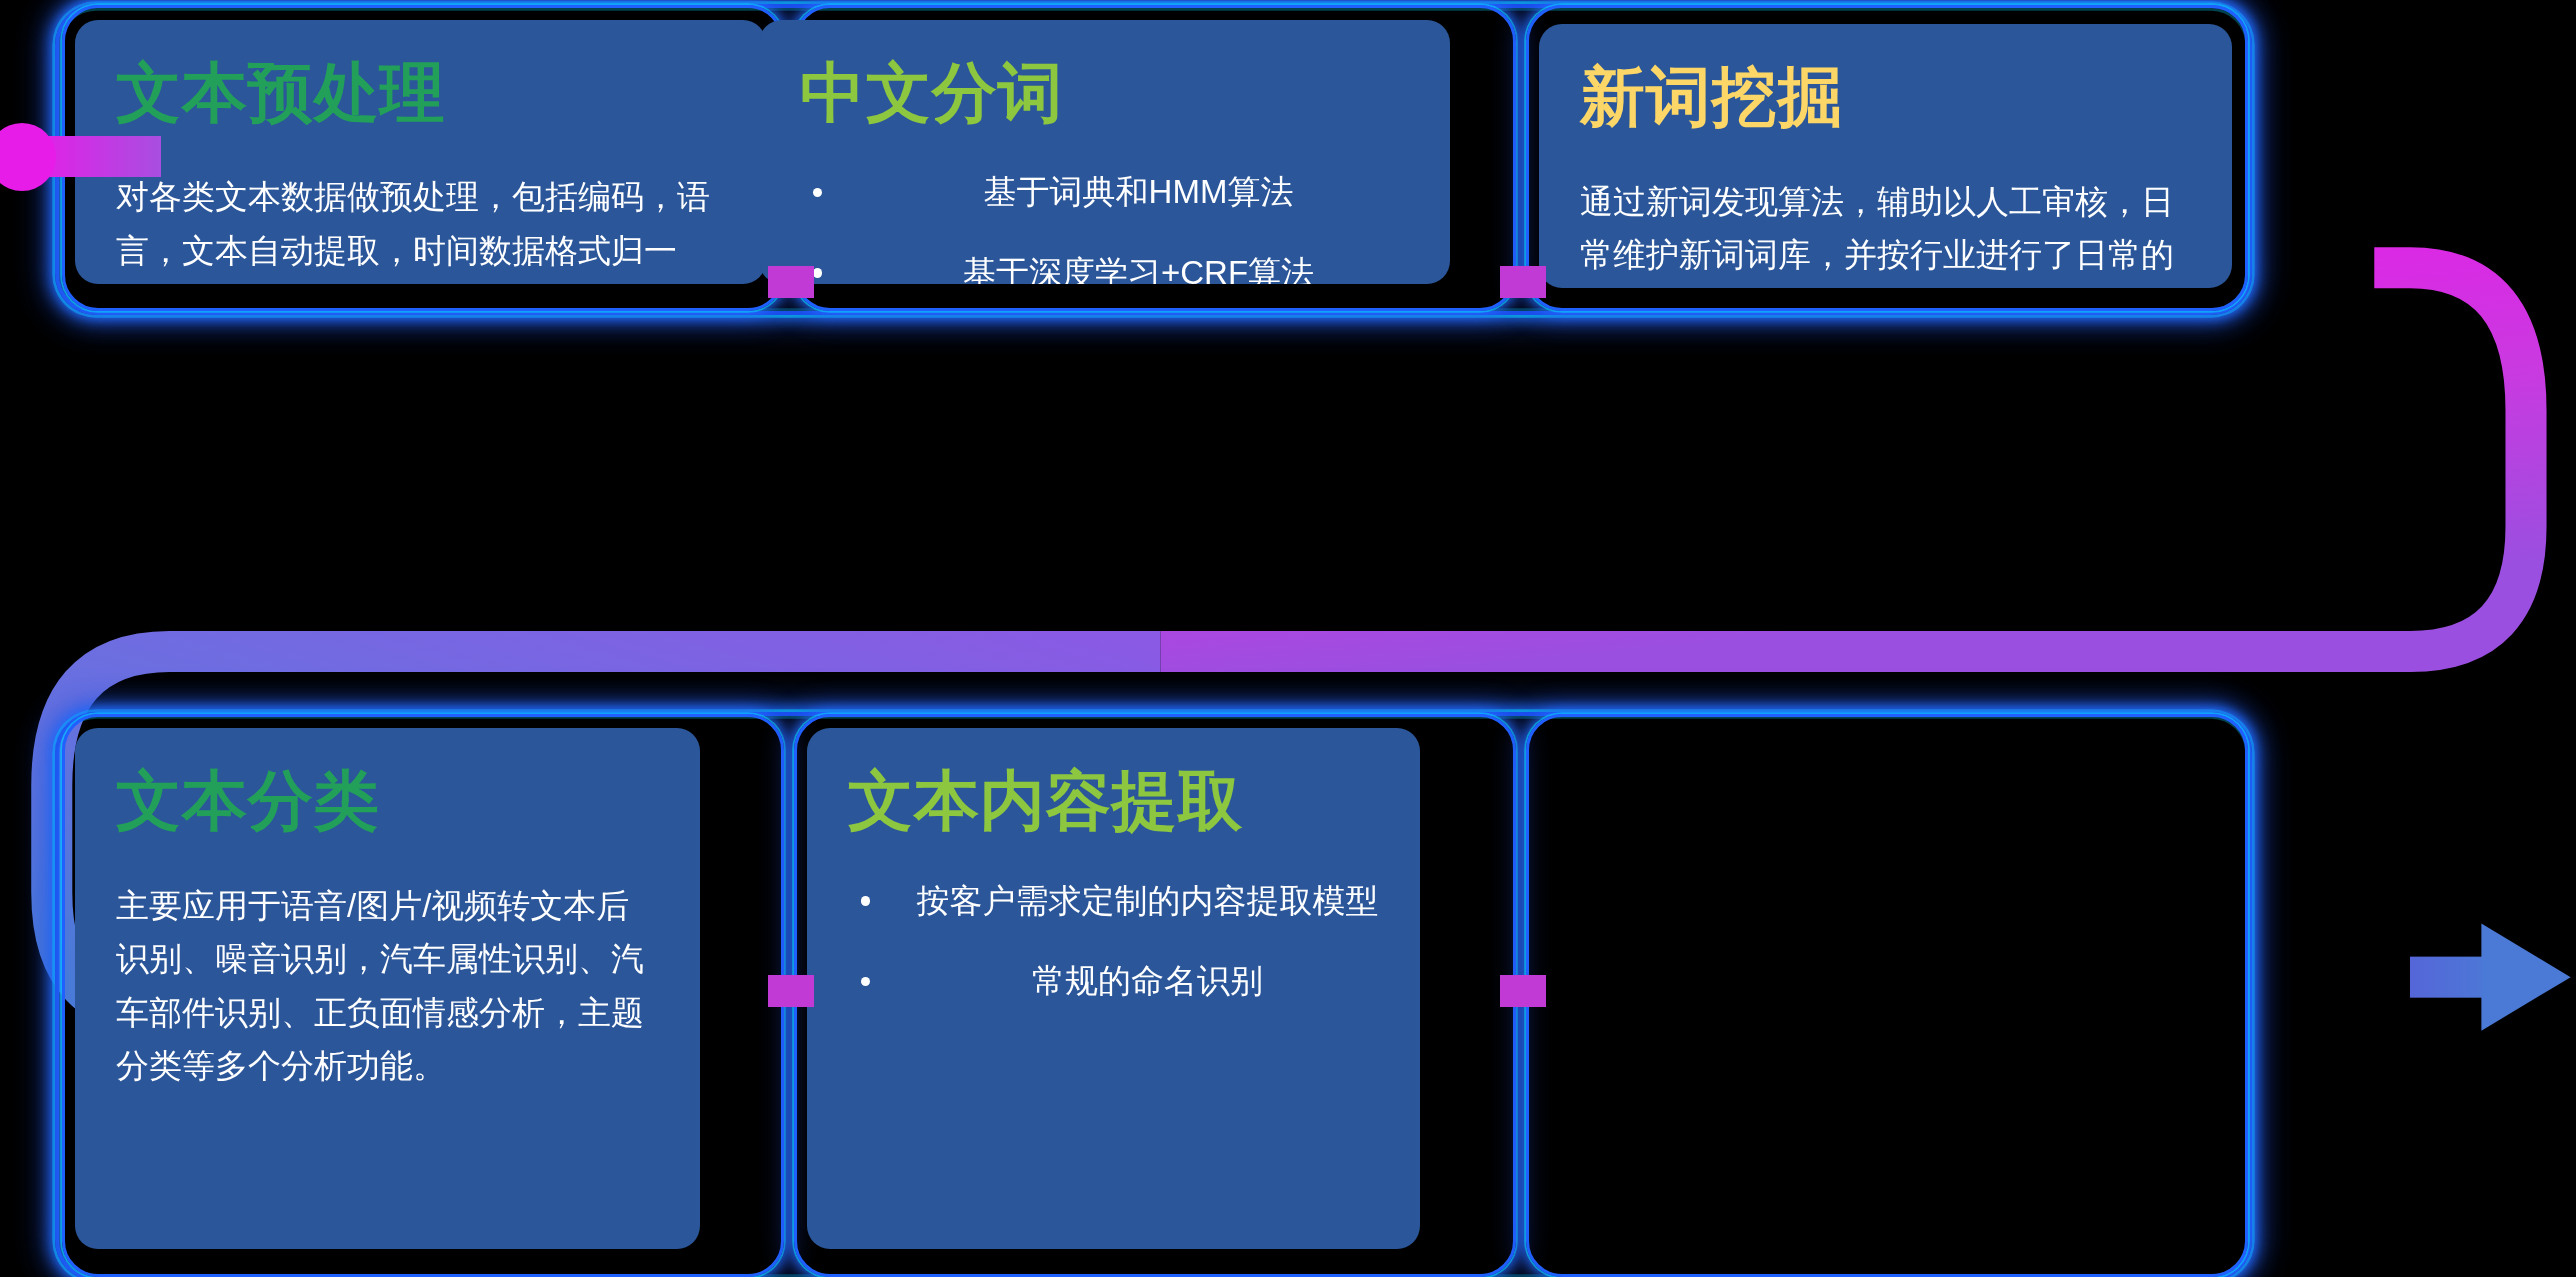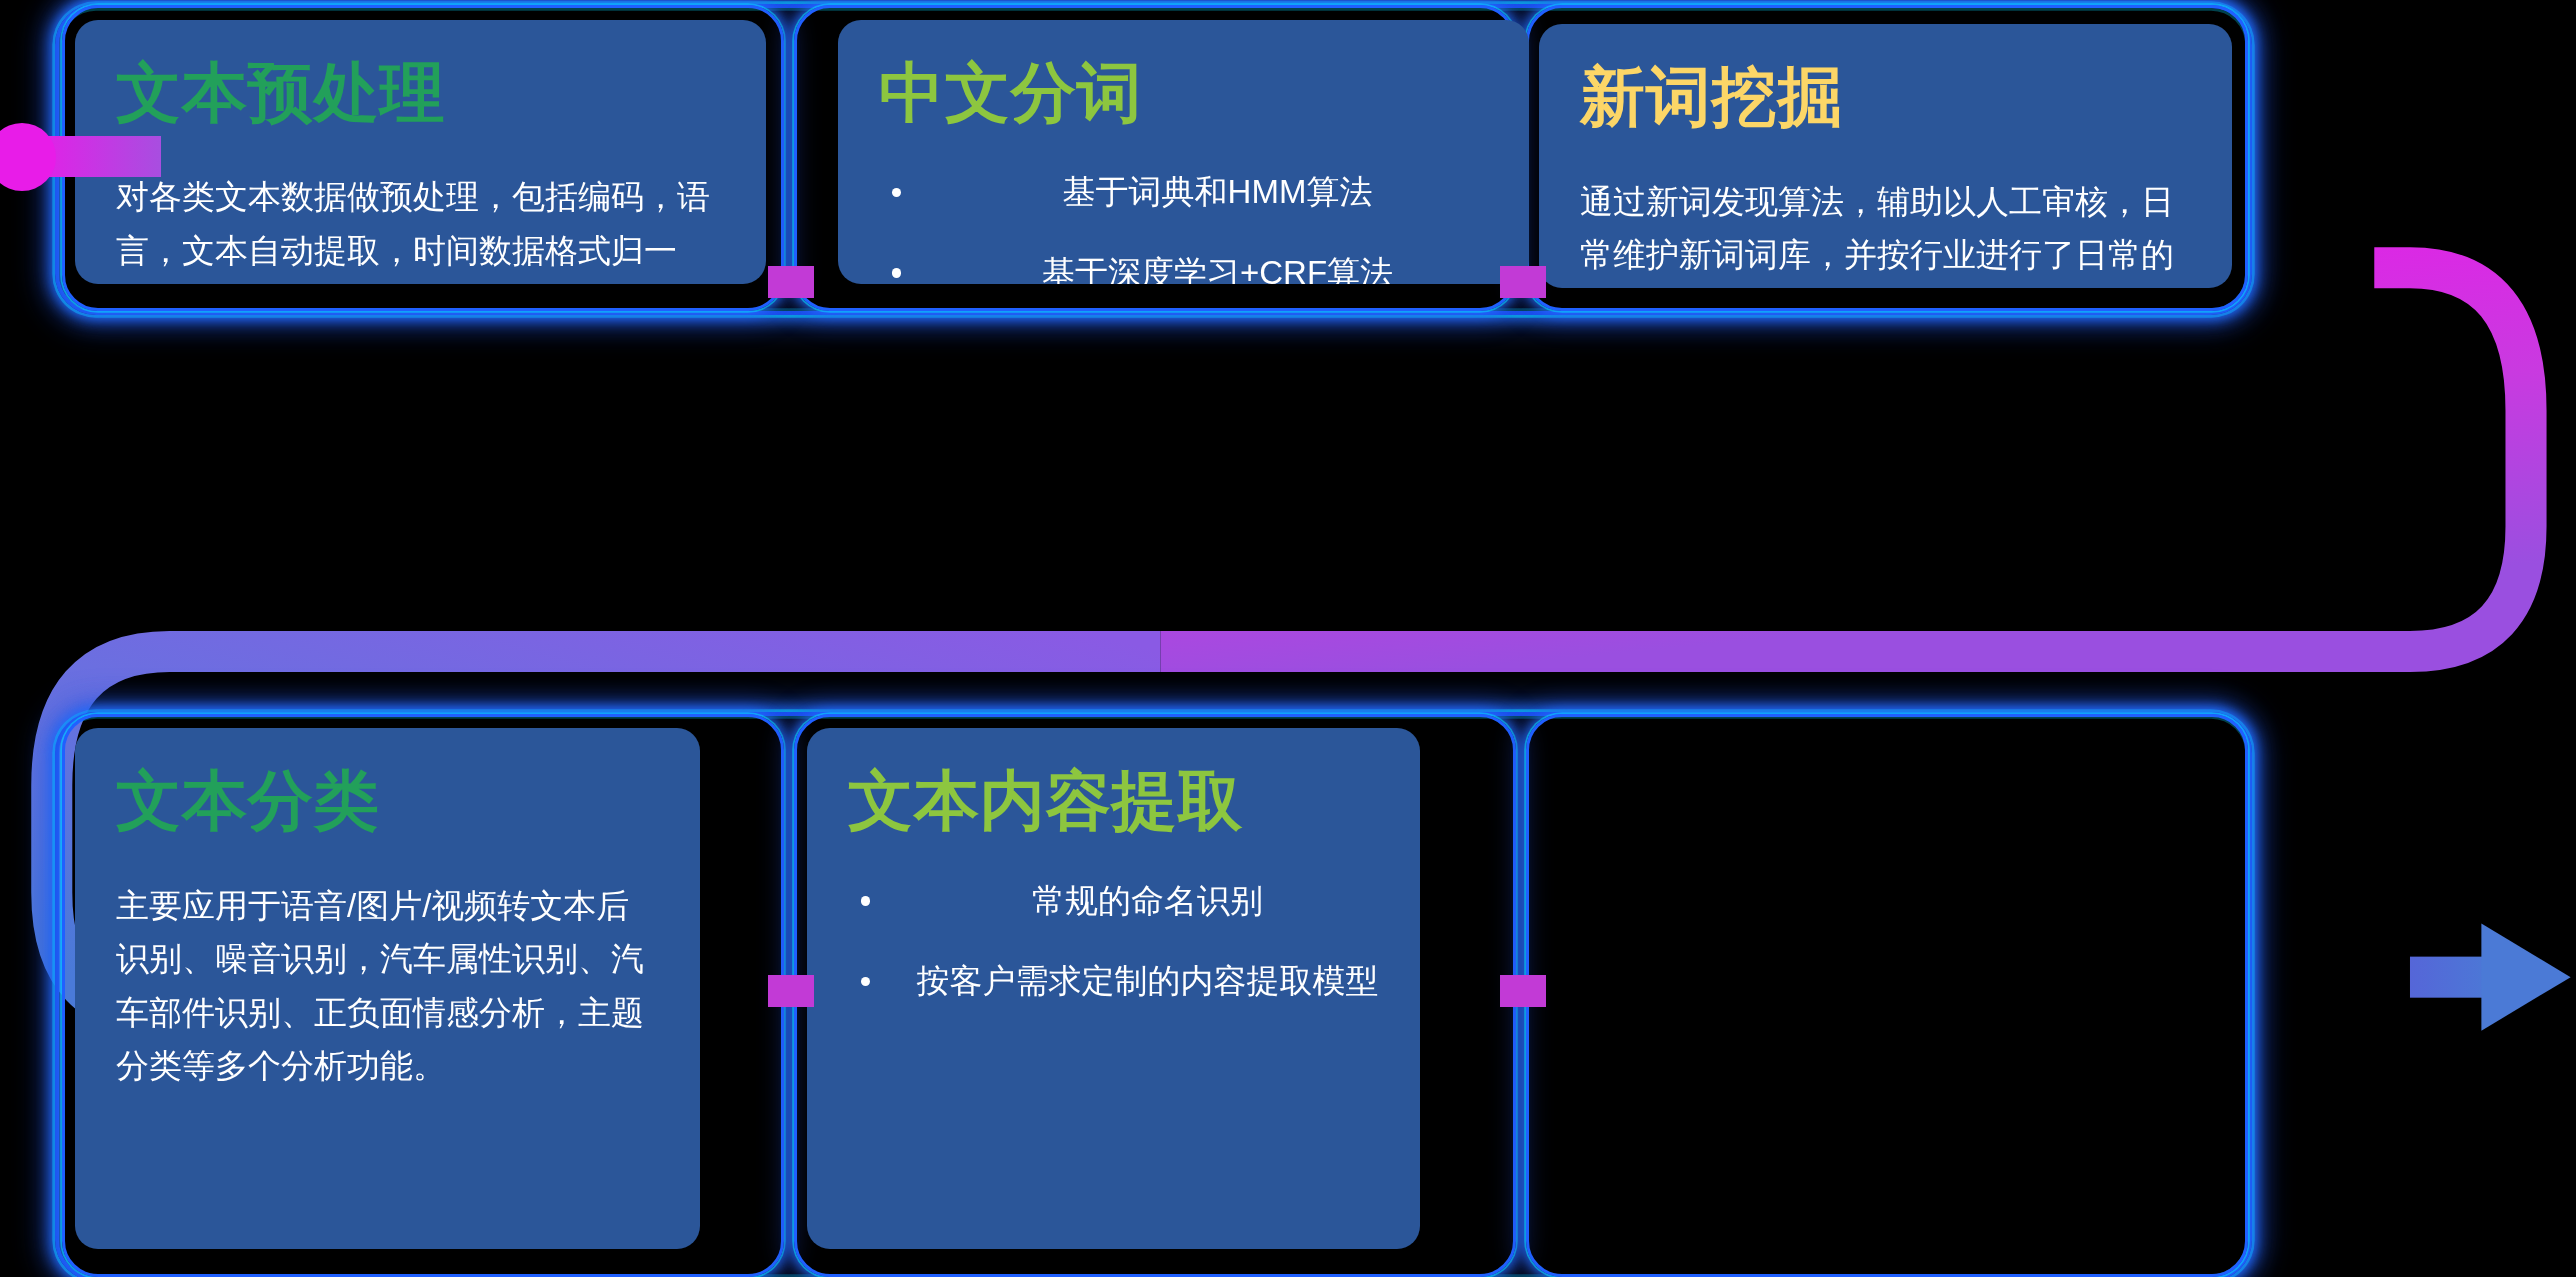--- a/index.html
+++ b/index.html
@@ -91,21 +91,21 @@
 
   <div class="cardshell" style="left: 62px; top: 5.4px; width: 716px; height: 300px;"></div>
   <div class="cardshell" style="left: 794px; top: 5.4px; width: 716px; height: 300px;"></div>
   <div class="cardshell" style="left: 1526px; top: 5.4px; width: 716px; height: 300px;"></div>
 
   <div class="card" style="left: 75px; top: 19.6px; width: 691px; height: 264px;">
     <div class="card-title" style="color:#22a05a;">文本预处理</div>
     <p class="card-body">对各类文本数据做预处理，包括编码，语言，文本自动提取，时间数据格式归一化；对特定格式、文本串处理等。</p>
   </div>
 
-  <div class="card" style="left: 838px; top: 19.6px; width: 691px; height: 264px;">
+  <div class="card" style="left: 759px; top: 19.6px; width: 691px; height: 264px;">
     <div class="card-title" style="color:#8dc63f;">中文分词</div>
     <ul class="bullets">
       <li>
         <span class="dot"></span>
         <span>基于词典和HMM算法</span>
       </li>
       <li>
         <span class="dot"></span>
         <span>基于深度学习+CRF算法</span>
       </li>
@@ -130,25 +130,25 @@
   <div class="card" style="left: 75px; top: 728px; width: 625px; height: 521px;">
     <div class="card-title" style="color:#22a05a;">文本分类</div>
     <p class="card-body">主要应用于语音/图片/视频转文本后识别、噪音识别，汽车属性识别、汽车部件识别、正负面情感分析，主题分类等多个分析功能。</p>
   </div>
 
   <div class="card" style="left: 807px; top: 728px; width: 613px; height: 521px;">
     <div class="card-title" style="color:#8dc63f;">文本内容提取</div>
     <ul class="bullets">
       <li>
         <span class="dot"></span>
-        <span>常规的命名识别</span>
+        <span>按客户需求定制的内容提取模型</span>
       </li>
       <li>
         <span class="dot"></span>
-        <span>按客户需求定制的内容提取模型</span>
+        <span>常规的命名识别</span>
       </li>
     </ul>
   </div>
 
 
   <div class="link-chip" style="left: 768px; top: 975px; width: 46px; height: 32px;"></div>
   <div class="link-chip" style="left: 1500px; top: 975px; width: 46px; height: 32px;"></div>
 
 </div>
 

